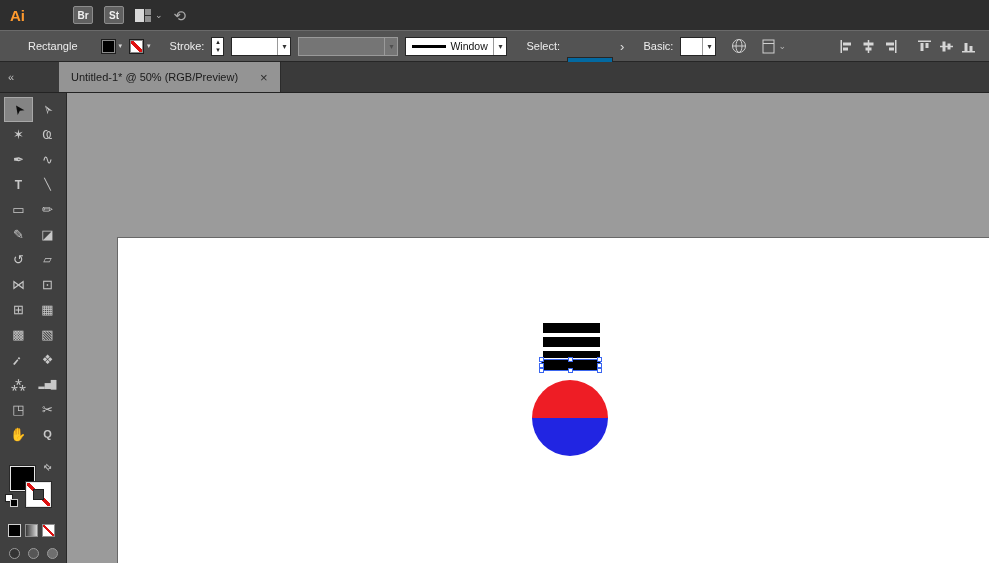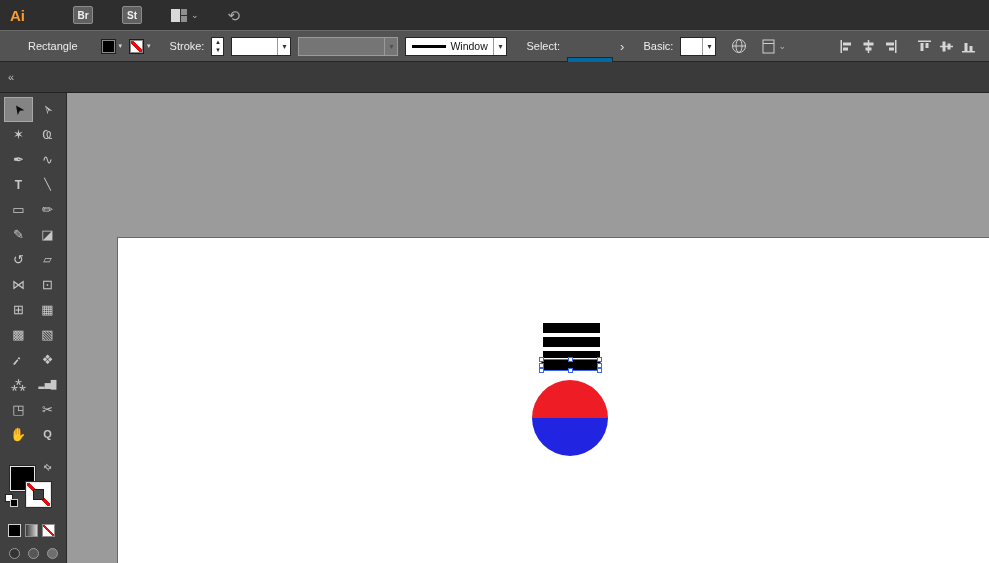--- a/index.html
+++ b/index.html
@@ -6,21 +6,21 @@
   html,body { width:989px; height:563px; overflow:hidden; background:#2e2e2e;
               font-family:"Liberation Sans", sans-serif; }
   .app { position:relative; width:989px; height:563px; }
 
   
   .menubar { position:absolute; top:0; left:0; right:0; height:30px; background:#2e2e2e;
              display:flex; align-items:center; color:#dcdcdc; font-size:12px; }
   .logo { color:var(--logo-orange,#ff9a2e); font-weight:bold; font-size:15px; margin:0 24px 0 10px; }
   .menu-items { display:flex; align-items:center; }
   .menu-item { padding:0 11px; cursor:default; }
-  .menu-extras { display:flex; align-items:center; gap:29px; margin-left:24px; }
+  .menu-extras { display:flex; align-items:center; gap:11px; margin-left:24px; }
   .badge { width:20px; height:18px; background:#606060; border:1px solid #8c8c8c; border-radius:2px;
            color:#f0f0f0; font-size:10px; font-weight:bold; display:flex; align-items:center; justify-content:center; }
   .ws { display:flex; align-items:center; gap:4px; }
   .chev { color:#b5b5b5; font-size:9px; line-height:1; }
   .sync { color:#a9a9a9; font-size:15px; line-height:1; }
 
   
   .controlbar { position:absolute; top:30px; left:0; right:0; height:32px; background:#535353;
                 border-top:1px solid #6a6a6a; border-bottom:1px solid #262626;
                 display:flex; align-items:center; gap:7px; padding:0 8px 0 28px;
@@ -228,20 +228,24 @@
             <rect x="0" y="11" width="13" height="1.5"></rect>
             <rect x="2.5" y="3" width="3" height="8"></rect>
             <rect x="7.5" y="6" width="3" height="5"></rect>
           </svg>
         </span>
     </div>
   </div>
 
   <div class="tabbar">
     <span class="collapse">«</span>
+    <div class="tab">
+      <span class="tab-title">Untitled-1* @ 50% (RGB/Preview)</span>
+      <span class="tab-close">×</span>
+    </div>
   </div>
 
   <aside class="tools-panel">
     <div class="tools-grid">
         <div class="tool selected">
           <span style="display: inline-block; transform: rotate(-125deg);">➤</span>
         </div>
         <div class="tool">
           <span style="display: inline-block; transform: rotate(-125deg);">➢</span>
         </div>

